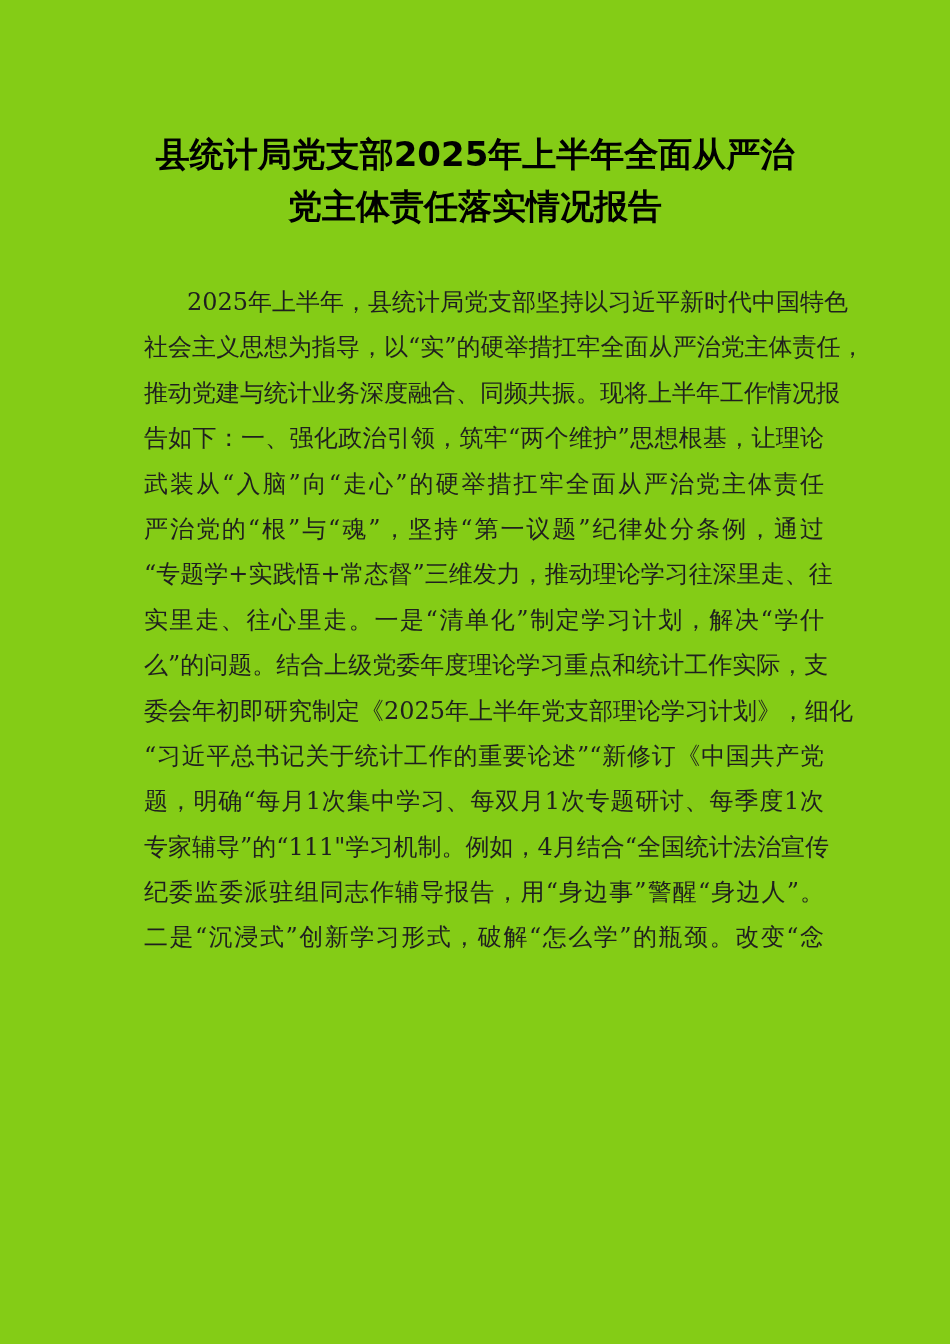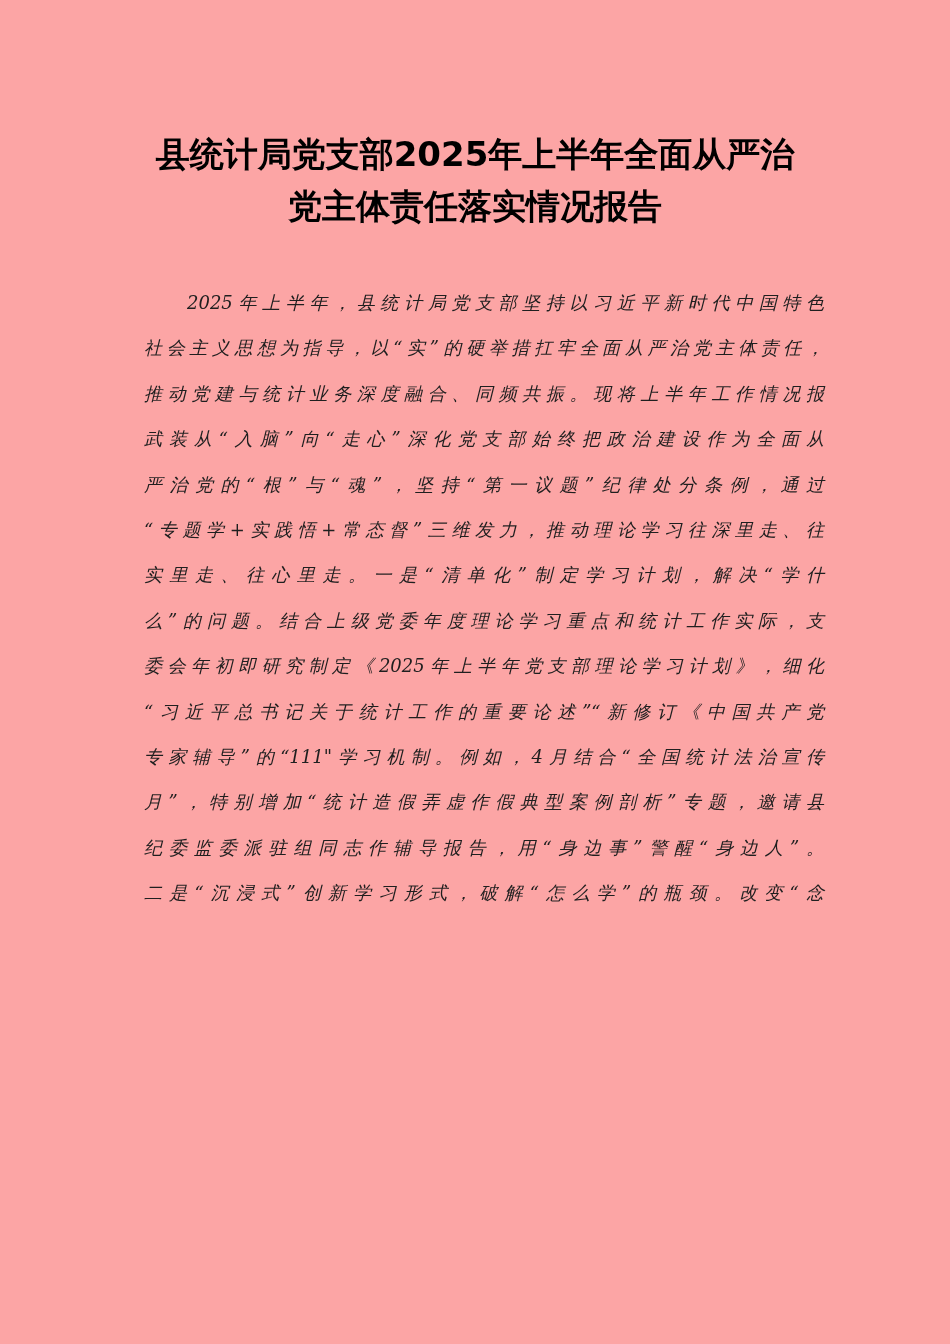--- a/index.html
+++ b/index.html
@@ -13,21 +13,21 @@
       position: relative;
       overflow: hidden;
       font-family: "DejaVu Serif", "Liberation Serif", serif;
       color: #1a1a1a;
     }
     .page {
       position: absolute;
       left: 0; top: 0;
       width: 950px;
       height: 1344px;
-      background: #fca5a5;
+      background: #84cc16;
     }
     .title {
       position: absolute;
       left: 0;
       top: 128px;
       width: 950px;
       text-align: center;
       font-family: "DejaVu Sans", "Liberation Sans", sans-serif;
       font-weight: bold;
       font-size: 34px;
@@ -42,49 +42,49 @@
     .body {
       position: absolute;
       left: 144px;
       top: 280px;
       width: 680px;
     }
     .line {
       display: block;
       height: 45.4px;
       line-height: 45.4px;
-      font-size: 18px;
+      font-size: 24px;
       white-space: nowrap;
       text-align: justify;
       text-align-last: justify;
       color: #1f1f1f;
-      font-style: italic;
     }
     .line.first {
       padding-left: 43px;
     }
   </style>
 </head>
 <body>
 
 <div class="page">
   <div class="title">
     <span class="title-line">县统计局党支部2025年上半年全面从严治</span>
     <span class="title-line">党主体责任落实情况报告</span>
   </div>
 
   <div class="body">
     <span class="line first">2025年上半年，县统计局党支部坚持以习近平新时代中国特色</span>
     <span class="line">社会主义思想为指导，以“实”的硬举措扛牢全面从严治党主体责任，</span>
     <span class="line">推动党建与统计业务深度融合、同频共振。现将上半年工作情况报</span>
-    <span class="line">武装从“入脑”向“走心”深化党支部始终把政治建设作为全面从</span>
+    <span class="line">告如下：一、强化政治引领，筑牢“两个维护”思想根基，让理论</span>
+    <span class="line">武装从“入脑”向“走心”的硬举措扛牢全面从严治党主体责任</span>
     <span class="line">严治党的“根”与“魂”，坚持“第一议题”纪律处分条例，通过</span>
     <span class="line">“专题学+实践悟+常态督”三维发力，推动理论学习往深里走、往</span>
     <span class="line">实里走、往心里走。一是“清单化”制定学习计划，解决“学什</span>
     <span class="line">么”的问题。结合上级党委年度理论学习重点和统计工作实际，支</span>
     <span class="line">委会年初即研究制定《2025年上半年党支部理论学习计划》，细化</span>
     <span class="line">“习近平总书记关于统计工作的重要论述”“新修订《中国共产党</span>
+    <span class="line">题，明确“每月1次集中学习、每双月1次专题研讨、每季度1次</span>
     <span class="line">专家辅导”的“111"学习机制。例如，4月结合“全国统计法治宣传</span>
-    <span class="line">月”，特别增加“统计造假弄虚作假典型案例剖析”专题，邀请县</span>
     <span class="line">纪委监委派驻组同志作辅导报告，用“身边事”警醒“身边人”。</span>
     <span class="line">二是“沉浸式”创新学习形式，破解“怎么学”的瓶颈。改变“念</span>
   </div>
 </div>
 
 </body></html>

